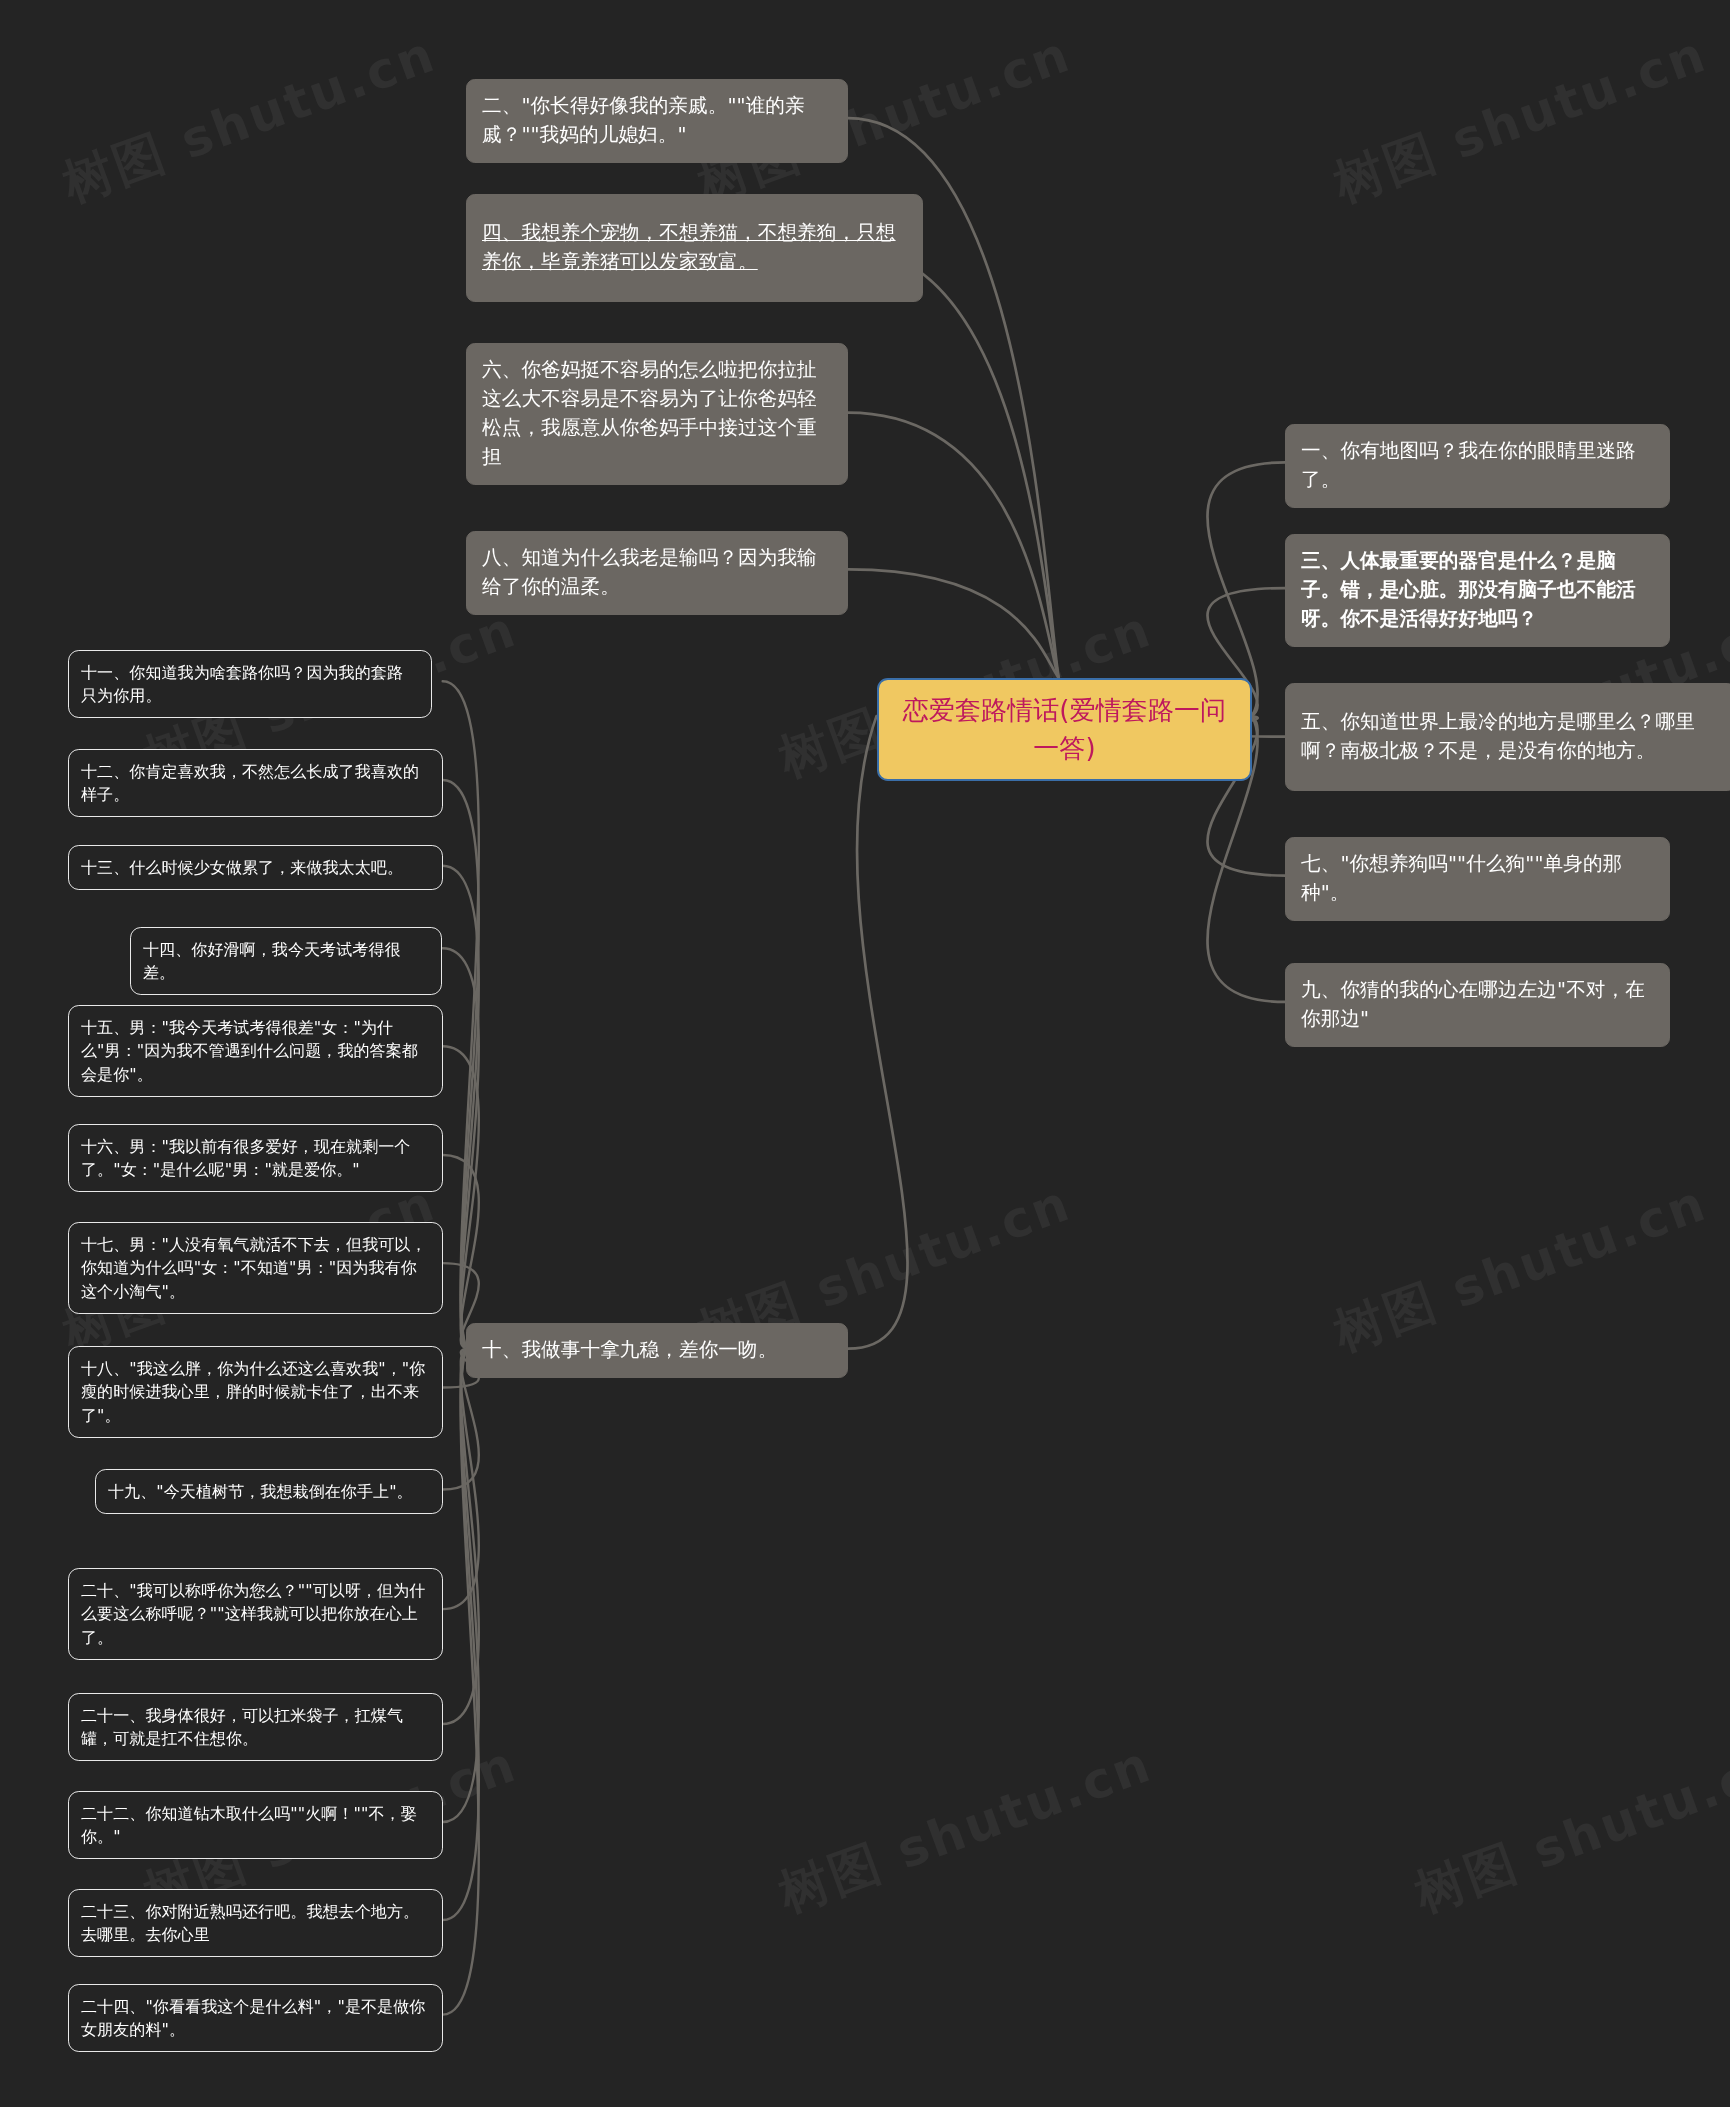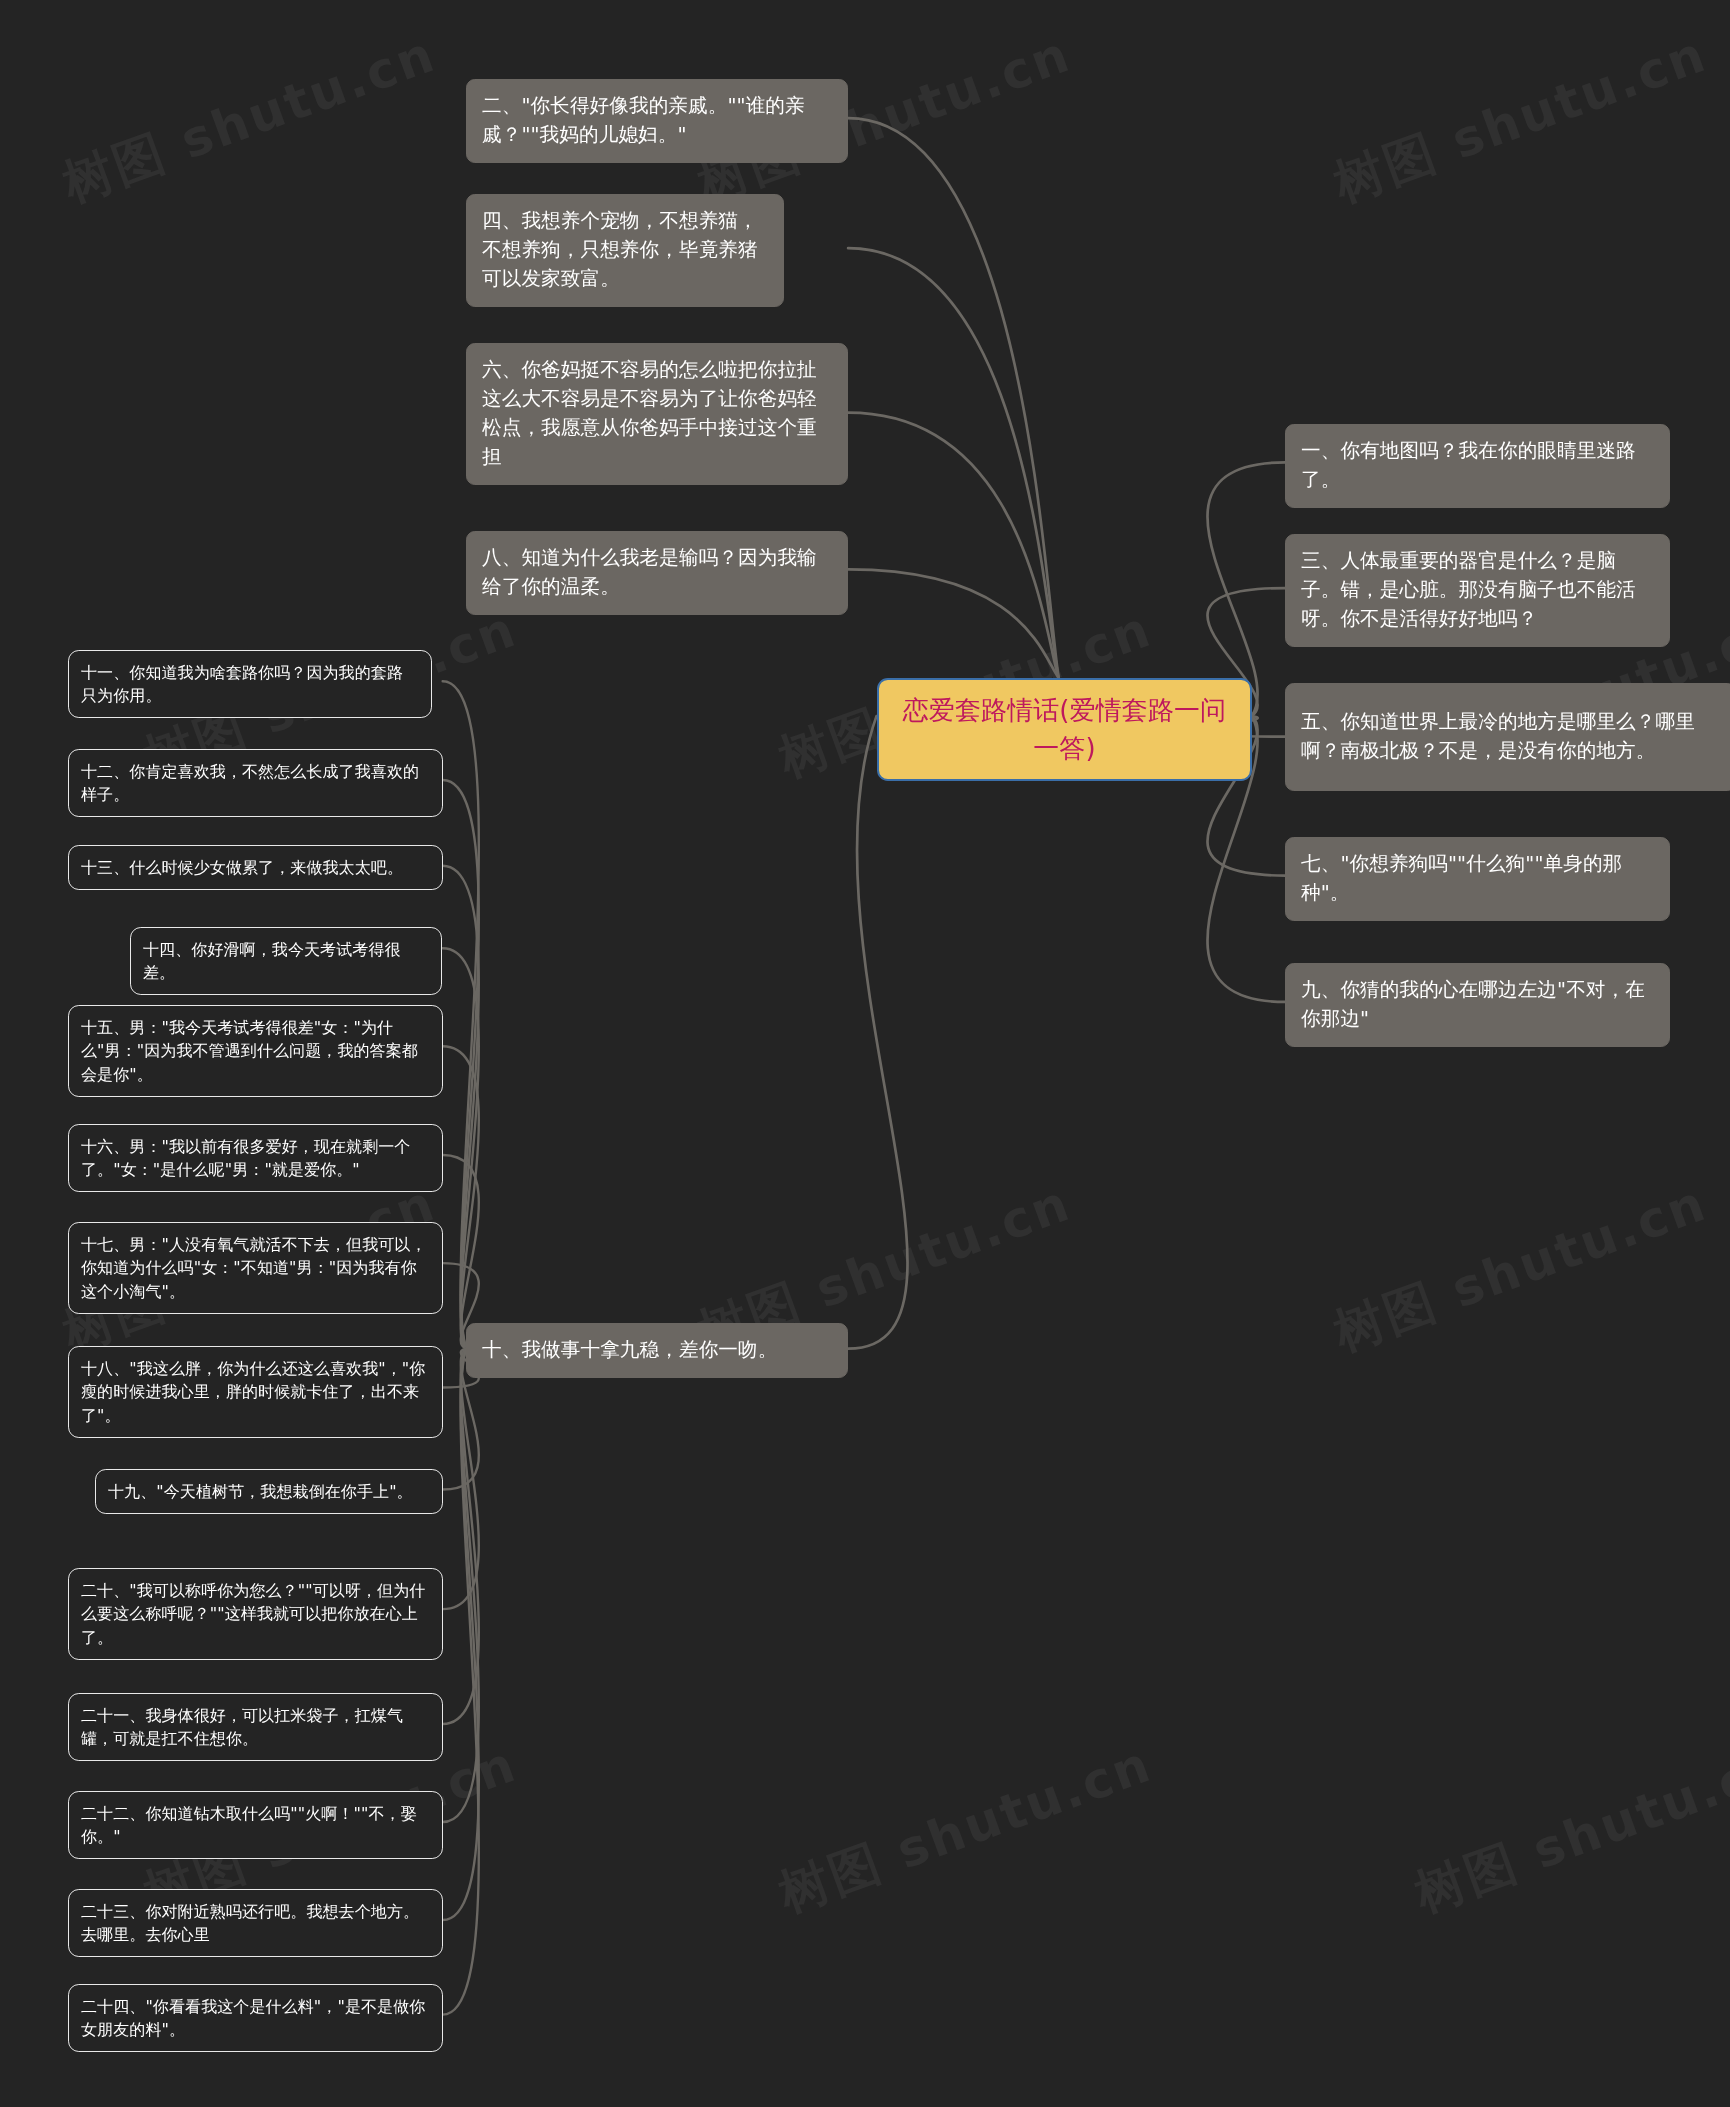--- a/index.html
+++ b/index.html
@@ -134,36 +134,36 @@
       <path d="M 655 2981 C 775 2981, 650 2113.76, 690 1995.5" fill="none" stroke="#6b6863" stroke-width="3.5" stroke-linecap="round"></path>
     </svg>
 
   <div id="nodes">
       <div class="node node-root" style="left: 877px; top: 678px; width: 375px; min-height: 76px;">
         <span>恋爱套路情话(爱情套路一问一答)</span>
       </div>
       <div class="node node-main" style="left: 466px; top: 79px; width: 382px; min-height: 78px;">
         <span>二、"你长得好像我的亲戚。""谁的亲戚？""我妈的儿媳妇。"</span>
       </div>
-      <div class="node node-main" style="left: 466px; top: 194px; width: 318px; min-height: 108px;">
+      <div class="node node-main" style="left: 466px; top: 194px; width: 457px; min-height: 108px; text-decoration: underline;">
         <span>四、我想养个宠物，不想养猫，不想养狗，只想养你，毕竟养猪可以发家致富。</span>
       </div>
       <div class="node node-main" style="left: 466px; top: 343px; width: 382px; min-height: 139px;">
         <span>六、你爸妈挺不容易的怎么啦把你拉扯这么大不容易是不容易为了让你爸妈轻松点，我愿意从你爸妈手中接过这个重担</span>
       </div>
       <div class="node node-main" style="left: 466px; top: 531px; width: 382px; min-height: 78px;">
         <span>八、知道为什么我老是输吗？因为我输给了你的温柔。</span>
       </div>
       <div class="node node-main" style="left: 466px; top: 1323px; width: 382px; min-height: 51px;">
         <span>十、我做事十拿九稳，差你一吻。</span>
       </div>
       <div class="node node-main" style="left: 1285px; top: 424px; width: 385px; min-height: 76px;">
         <span>一、你有地图吗？我在你的眼睛里迷路了。</span>
       </div>
-      <div class="node node-main" style="left: 1285px; top: 534px; width: 385px; min-height: 108px;">
+      <div class="node node-main" style="left: 1285px; top: 534px; width: 385px; min-height: 108px; font-weight: bold;">
         <span>三、人体最重要的器官是什么？是脑子。错，是心脏。那没有脑子也不能活呀。你不是活得好好地吗？</span>
       </div>
       <div class="node node-main" style="left: 1285px; top: 683px; width: 451px; min-height: 108px;">
         <span>五、你知道世界上最冷的地方是哪里么？哪里啊？南极北极？不是，是没有你的地方。</span>
       </div>
       <div class="node node-main" style="left: 1285px; top: 837px; width: 385px; min-height: 78px;">
         <span>七、"你想养狗吗""什么狗""单身的那种"。</span>
       </div>
       <div class="node node-main" style="left: 1285px; top: 963px; width: 385px; min-height: 78px;">
         <span>九、你猜的我的心在哪边左边"不对，在你那边"</span>

